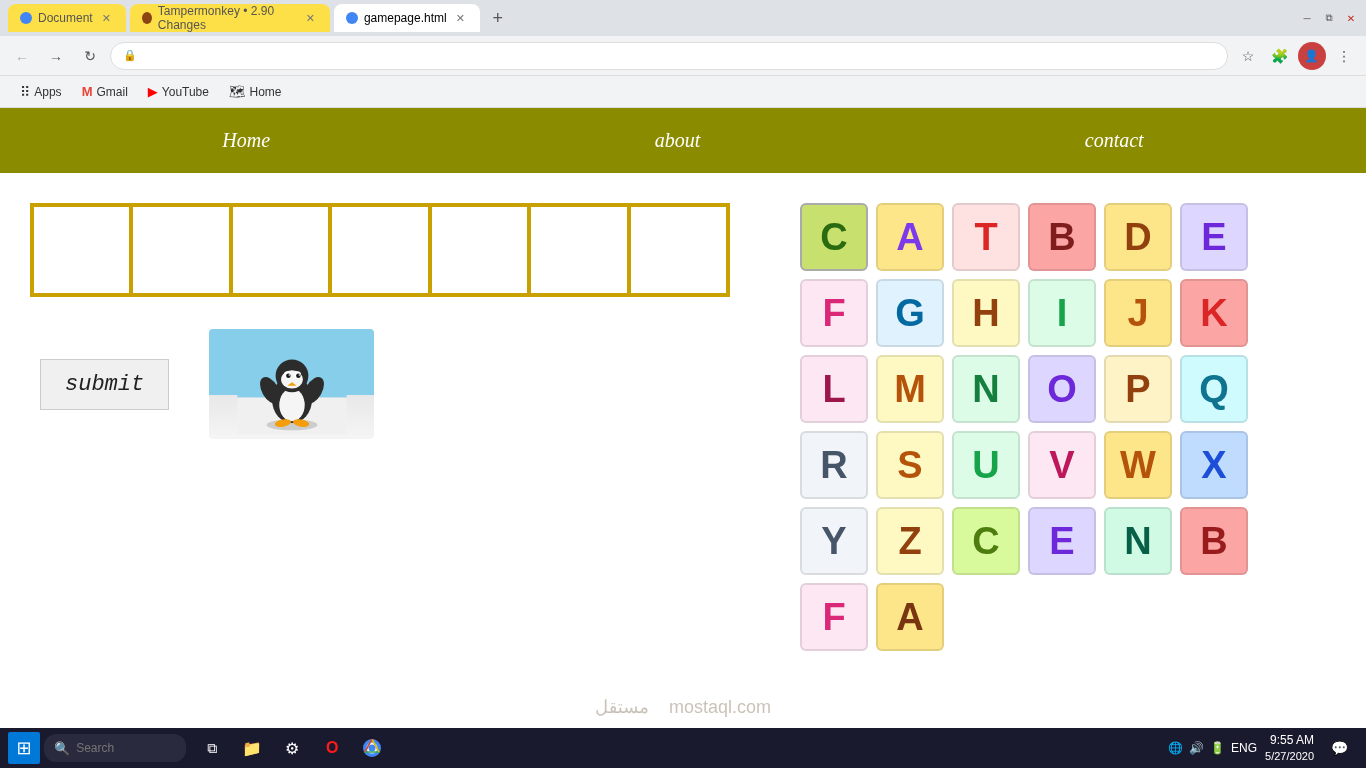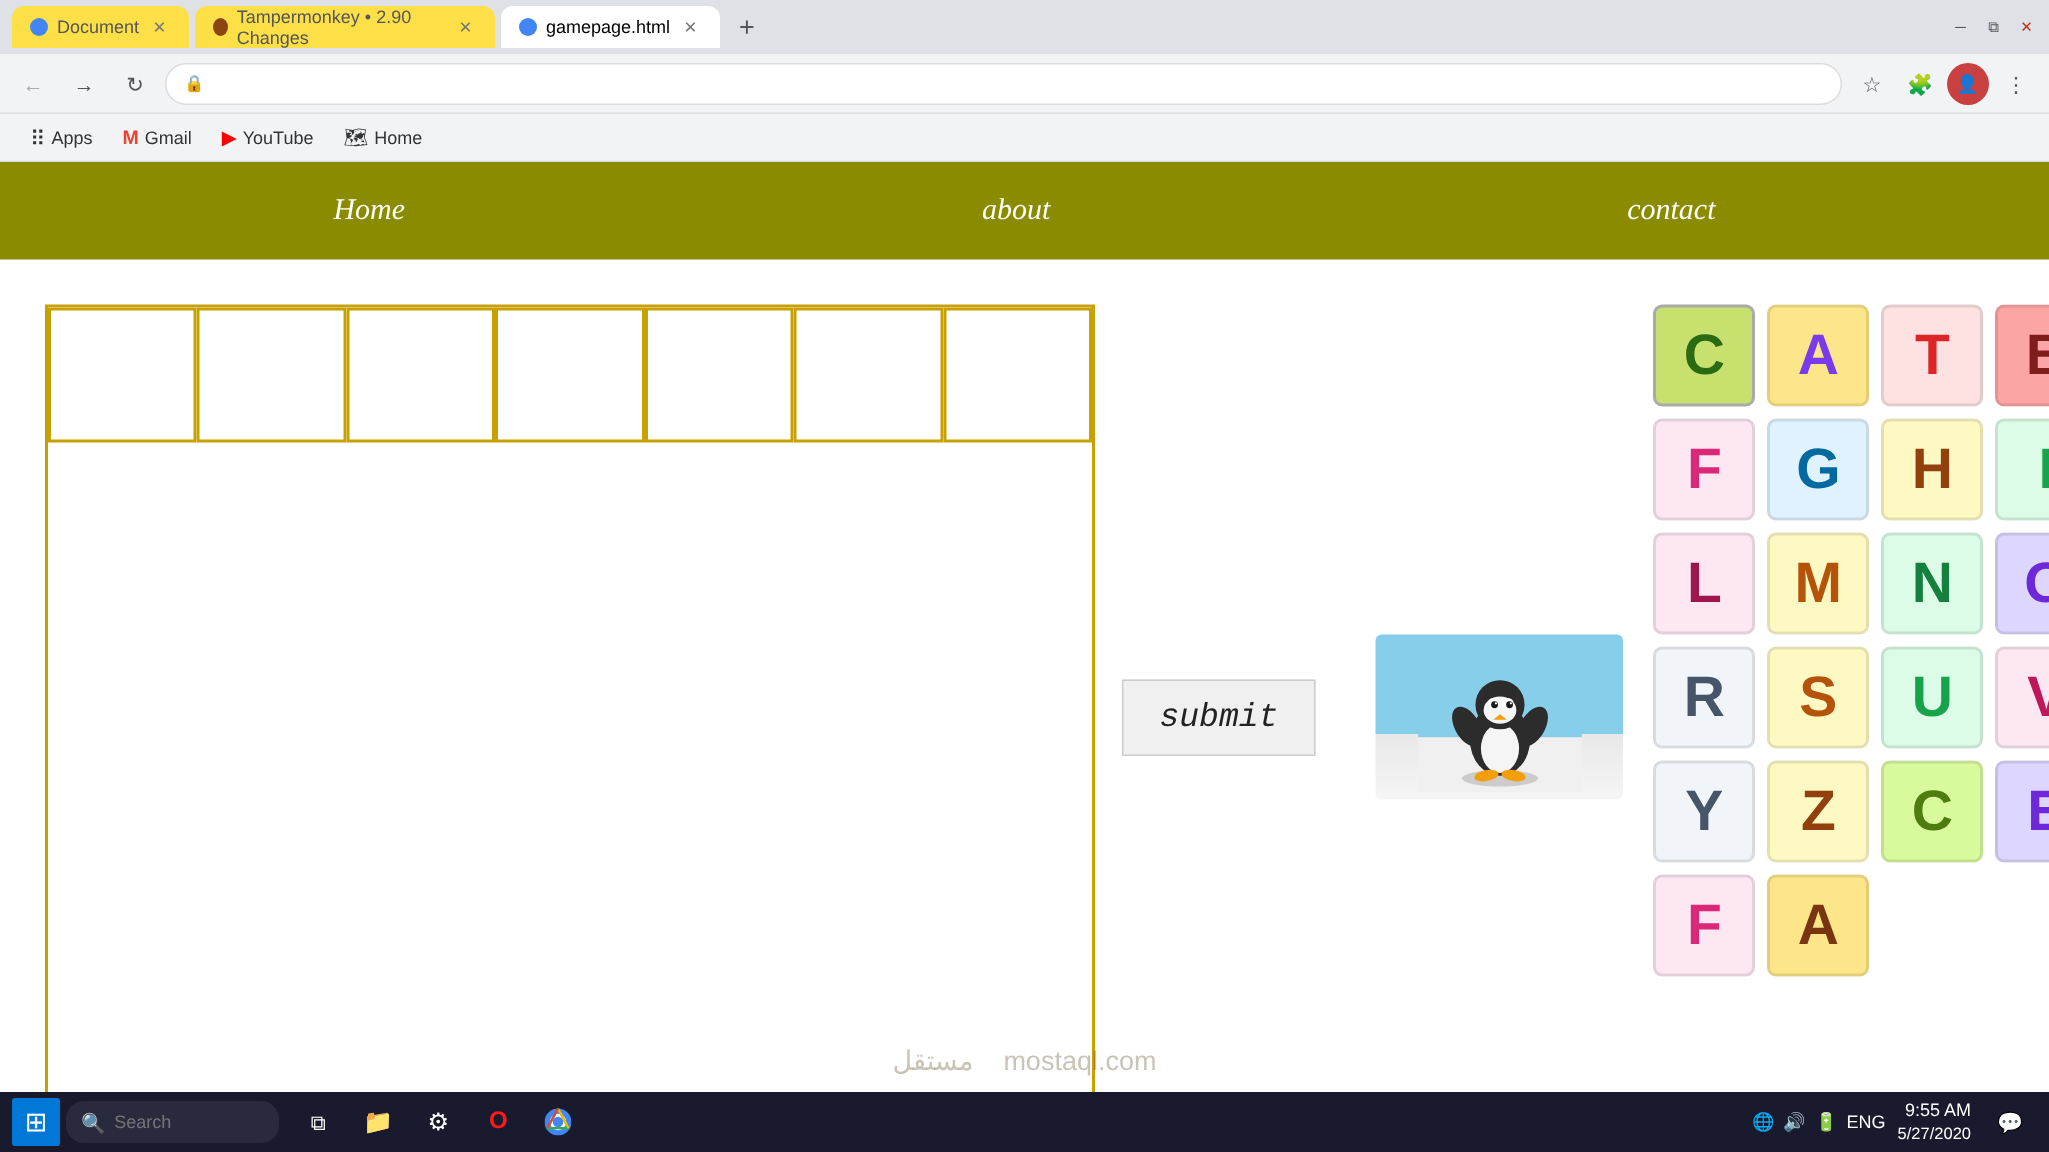--- a/index.html
+++ b/index.html
@@ -152,22 +152,22 @@
       display: flex;
       padding: 30px 20px 20px 30px;
       gap: 20px;
       min-height: 600px;
     }
 
     
     .left-panel {
       flex: 0 0 750px;
       display: flex;
-      flex-direction: row;
-      gap: 8px;
+      flex-direction: column;
+      gap: 32px;
     }
 
     
     .answer-grid {
       display: flex;
       border: 2px solid #c8a000;
       width: 700px;
     }
     .answer-cell {
       width: 100px;

